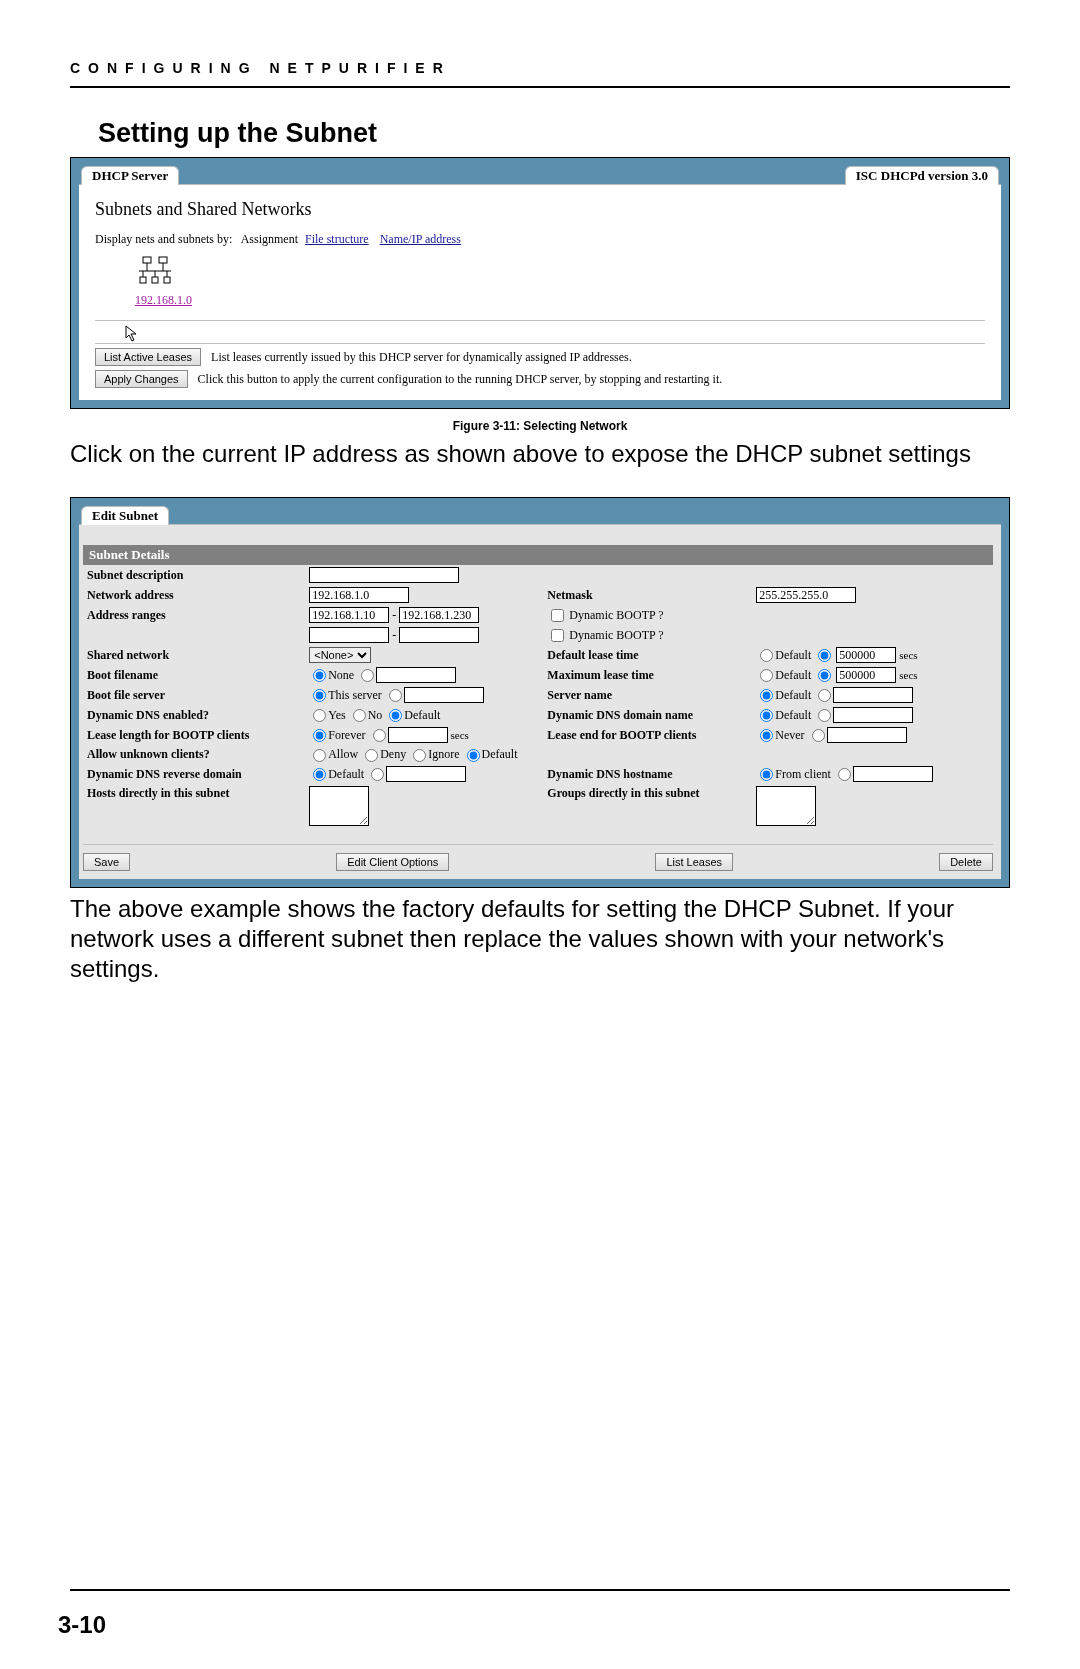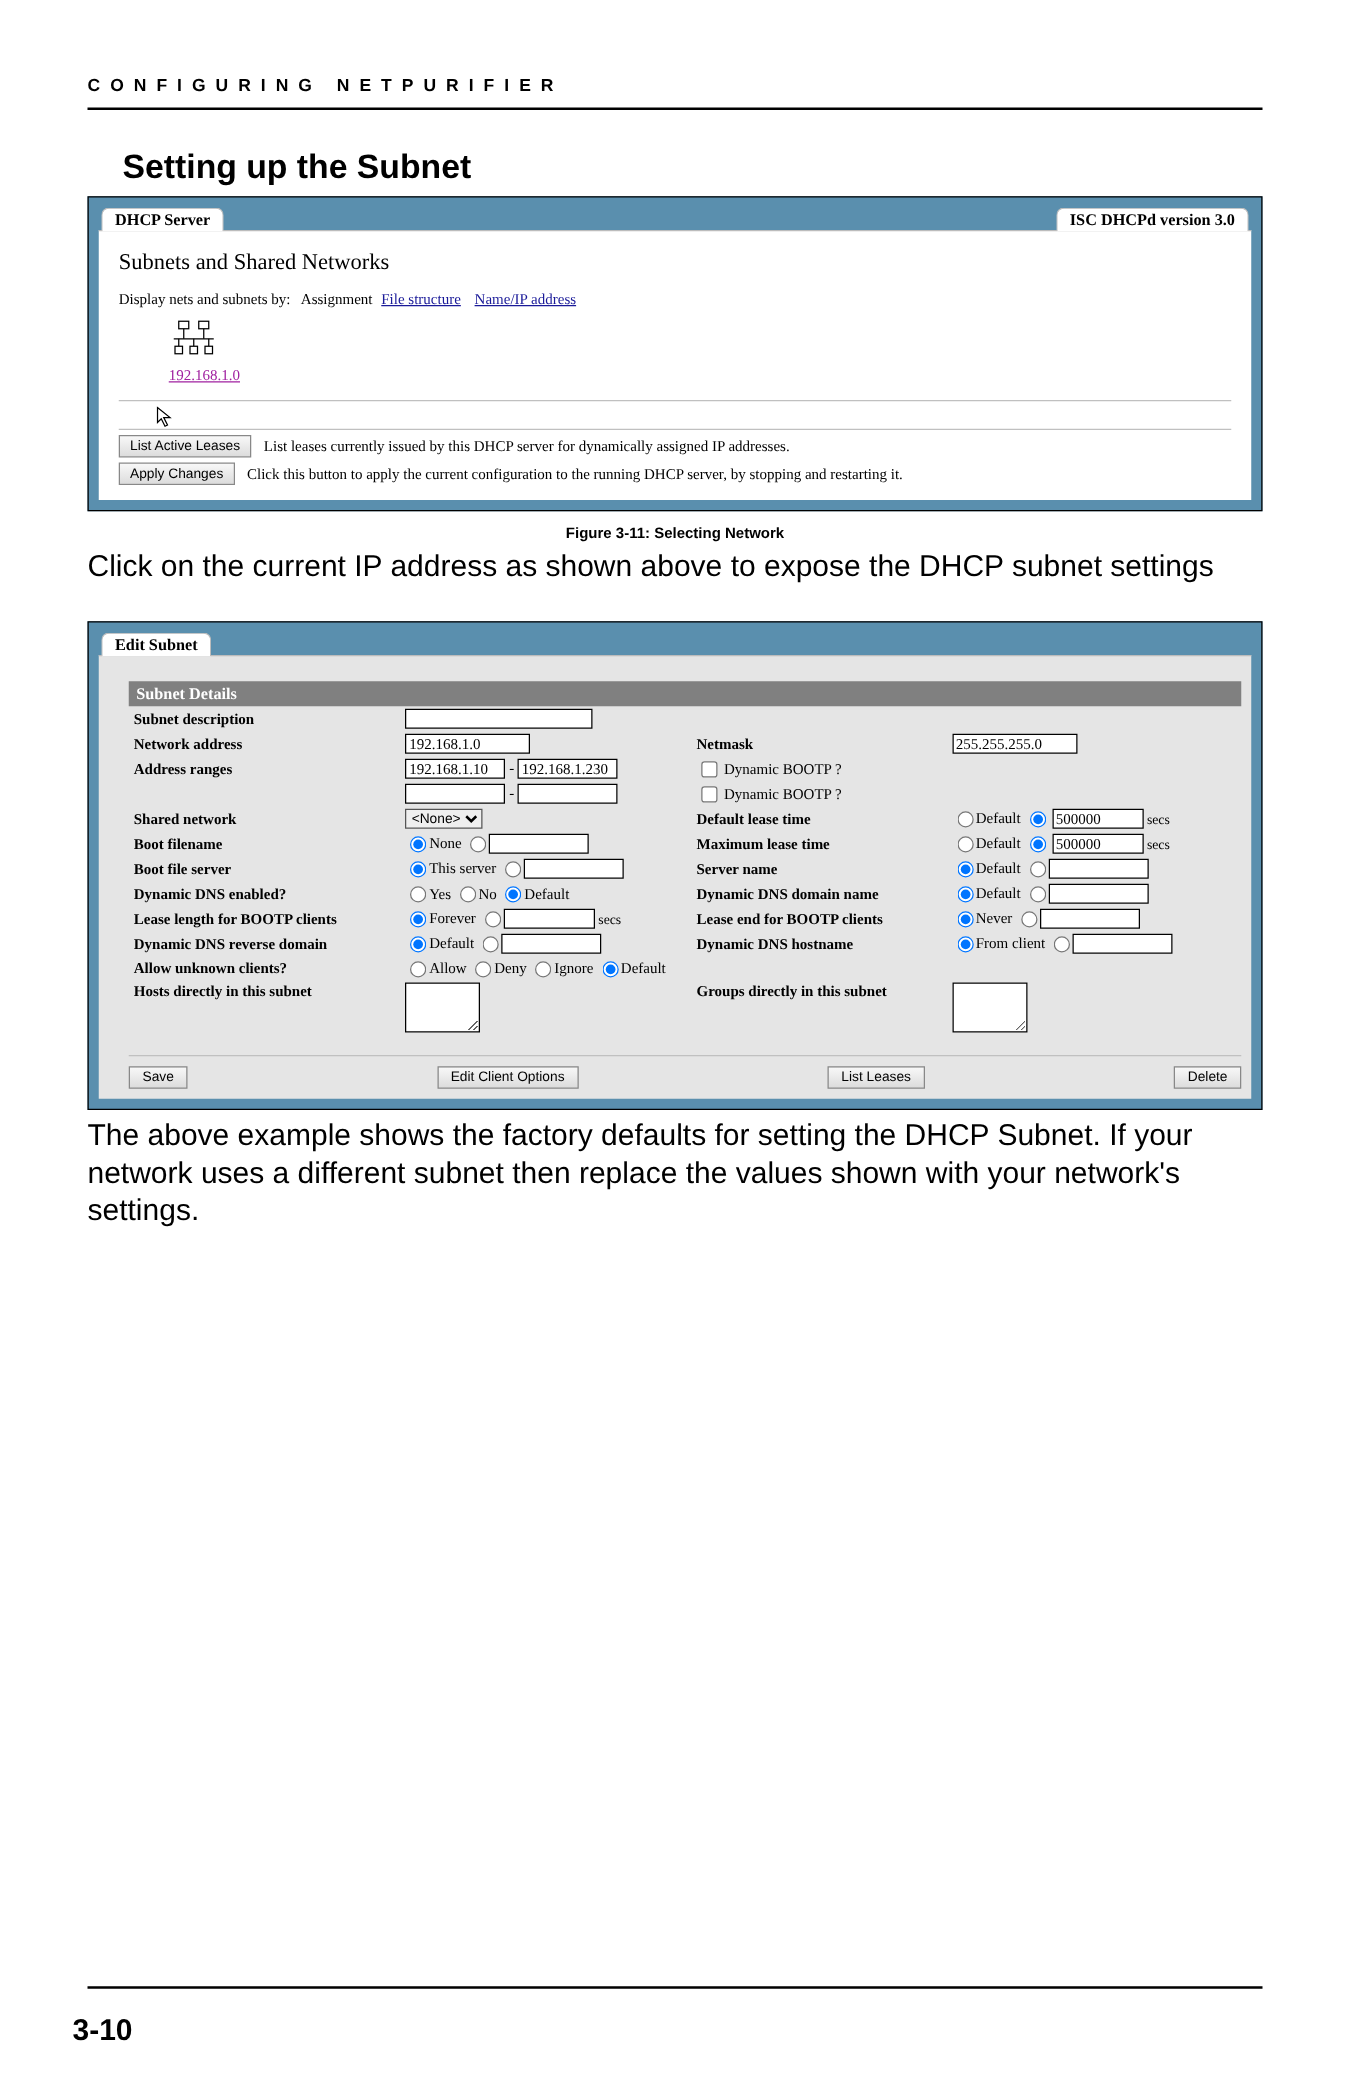--- a/index.html
+++ b/index.html
@@ -154,21 +154,21 @@
   border: 1px solid #000;
   background: #fff;
   font-family: "Times New Roman", serif;
   font-size: 12px;
   padding: 0 2px;
   height: 16px;
   box-sizing: border-box;
 }
 .itext.w80  { width: 80px; }
 .itext.w100 { width: 100px; }
-.itext.w60  { width: 73px; }
+.itext.w60  { width: 60px; }
 .itext.w150 { width: 150px; }
 .itext.tall { height: 40px; }
 .iselect {
   font-size: 11px;
   border: 1px solid #555;
   height: 16px;
 }
 input.iradio { margin: 0 2px 0 4px; vertical-align: middle; }
 .secs { font-size: 11px; margin-left: 3px; }
 .footer-row {
@@ -246,21 +246,21 @@
   </div>
 
   <div class="caption">Figure 3-11: Selecting Network</div>
   <div class="body-text">Click on the current IP address as shown above to expose the DHCP subnet settings</div>
 
   <div class="screenshot-box">
     <div class="tab-row">
       <span class="tab">Edit Subnet</span>
       <span></span>
     </div>
-    <div class="content-area" style="padding:6px 8px 8px 24px; background:#e5e5e5;">
+    <div class="content-area" style="padding:6px 8px 8px 4px; background:#e5e5e5;">
       <div style="height:14px; background:#e5e5e5;"></div>
       <div class="ss2-bar">Subnet Details</div>
       <table class="ss2-table">
         <tbody>
             <tr>
           <td class="lbl">Subnet description</td>
           <td colspan="3"><input class="itext w150" style=""></td>
         </tr>
         <tr>
           <td class="lbl">Network address</td>
@@ -341,38 +341,38 @@
             <input type="radio" class="iradio" checked="" style=""><span>Forever</span>
             <input type="radio" class="iradio" style=""><input class="itext w60" style=""><span class="secs">secs</span>
           </td>
           <td class="lbl">Lease end for BOOTP clients</td>
           <td>
             <input type="radio" class="iradio" checked="" style=""><span>Never</span>
             <input type="radio" class="iradio" style=""><input class="itext w80" style="">
           </td>
         </tr>
         <tr>
-          <td class="lbl">Dynamic DNS reverse domain</td>
-          <td>
-            <input type="radio" class="iradio" checked="" style=""><span>Default</span>
-            <input type="radio" class="iradio" style=""><input class="itext w80" style="">
-          </td>
-          <td class="lbl">Dynamic DNS hostname</td>
-          <td>
-            <input type="radio" class="iradio" checked="" style=""><span>From client</span>
-            <input type="radio" class="iradio" style=""><input class="itext w80" style="">
-          </td>
-        </tr>
-        <tr>
           <td class="lbl">Allow unknown clients?</td>
           <td colspan="3">
             <input type="radio" class="iradio" style=""><span>Allow</span>
             <input type="radio" class="iradio" style=""><span>Deny</span>
             <input type="radio" class="iradio" style=""><span>Ignore</span>
             <input type="radio" class="iradio" checked="" style=""><span>Default</span>
+          </td>
+        </tr>
+        <tr>
+          <td class="lbl">Dynamic DNS reverse domain</td>
+          <td>
+            <input type="radio" class="iradio" checked="" style=""><span>Default</span>
+            <input type="radio" class="iradio" style=""><input class="itext w80" style="">
+          </td>
+          <td class="lbl">Dynamic DNS hostname</td>
+          <td>
+            <input type="radio" class="iradio" checked="" style=""><span>From client</span>
+            <input type="radio" class="iradio" style=""><input class="itext w80" style="">
           </td>
         </tr>
         <tr>
           <td class="lbl" style="vertical-align:top;">Hosts directly in this subnet</td>
           <td><textarea class="itext tall" style="width: 60px;"></textarea></td>
           <td class="lbl" style="vertical-align:top;">Groups directly in this subnet</td>
           <td><textarea class="itext tall" style="width: 60px;"></textarea></td>
         </tr>
       </tbody>
         </table>

